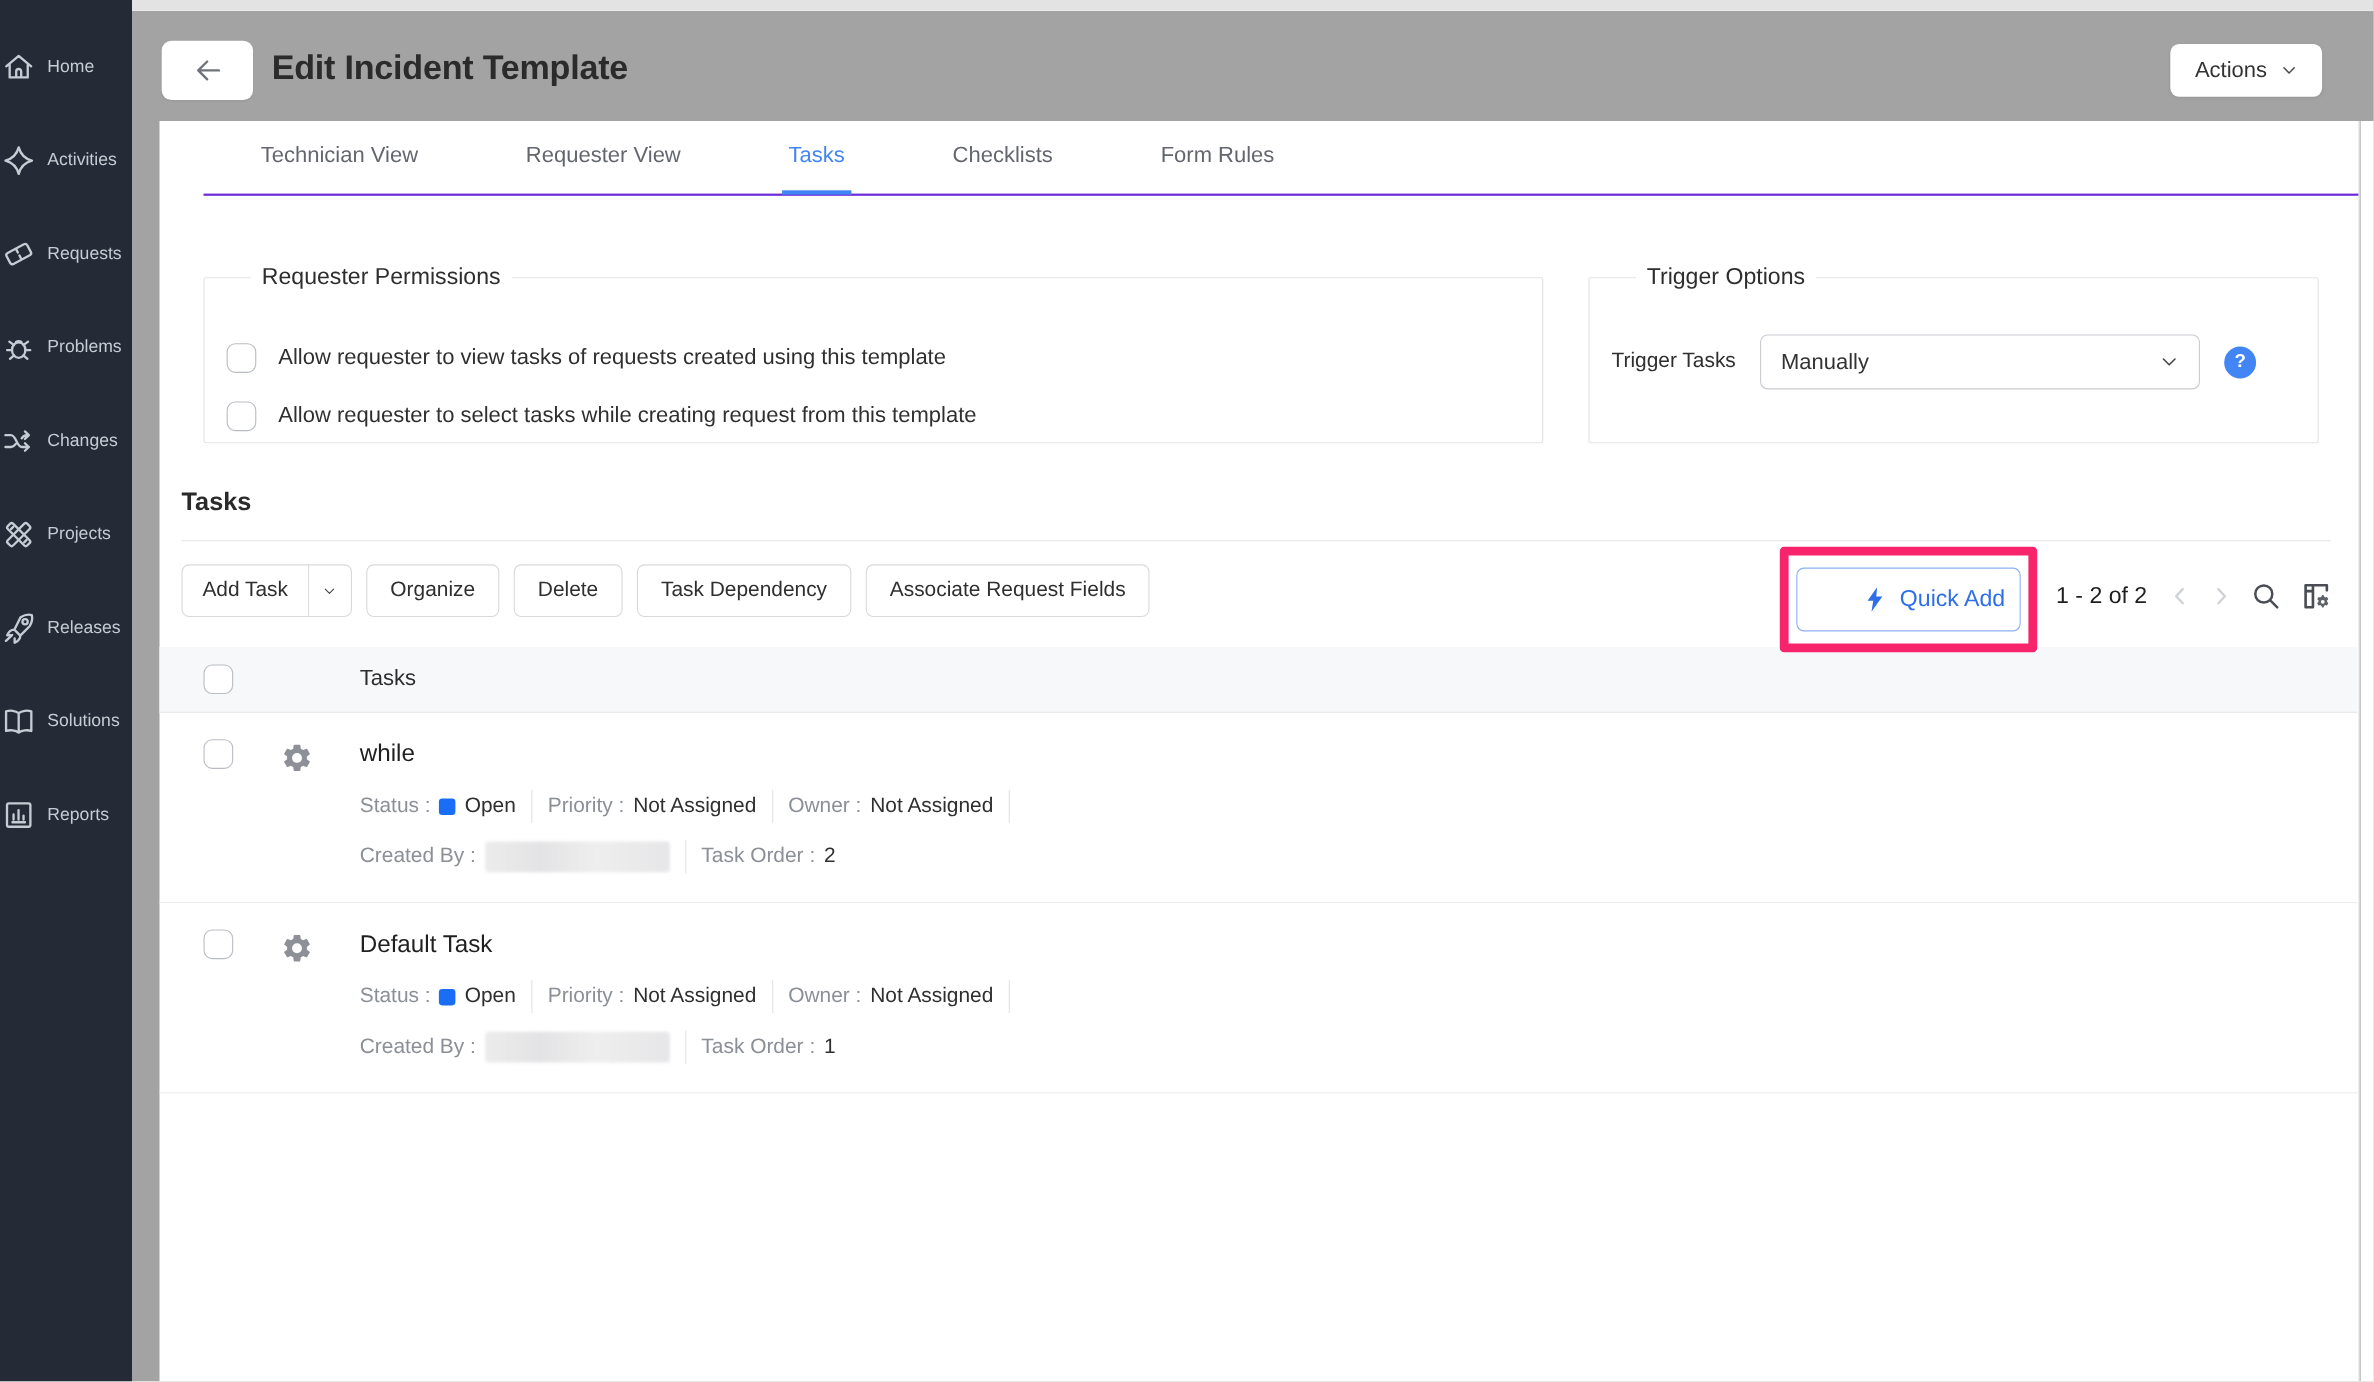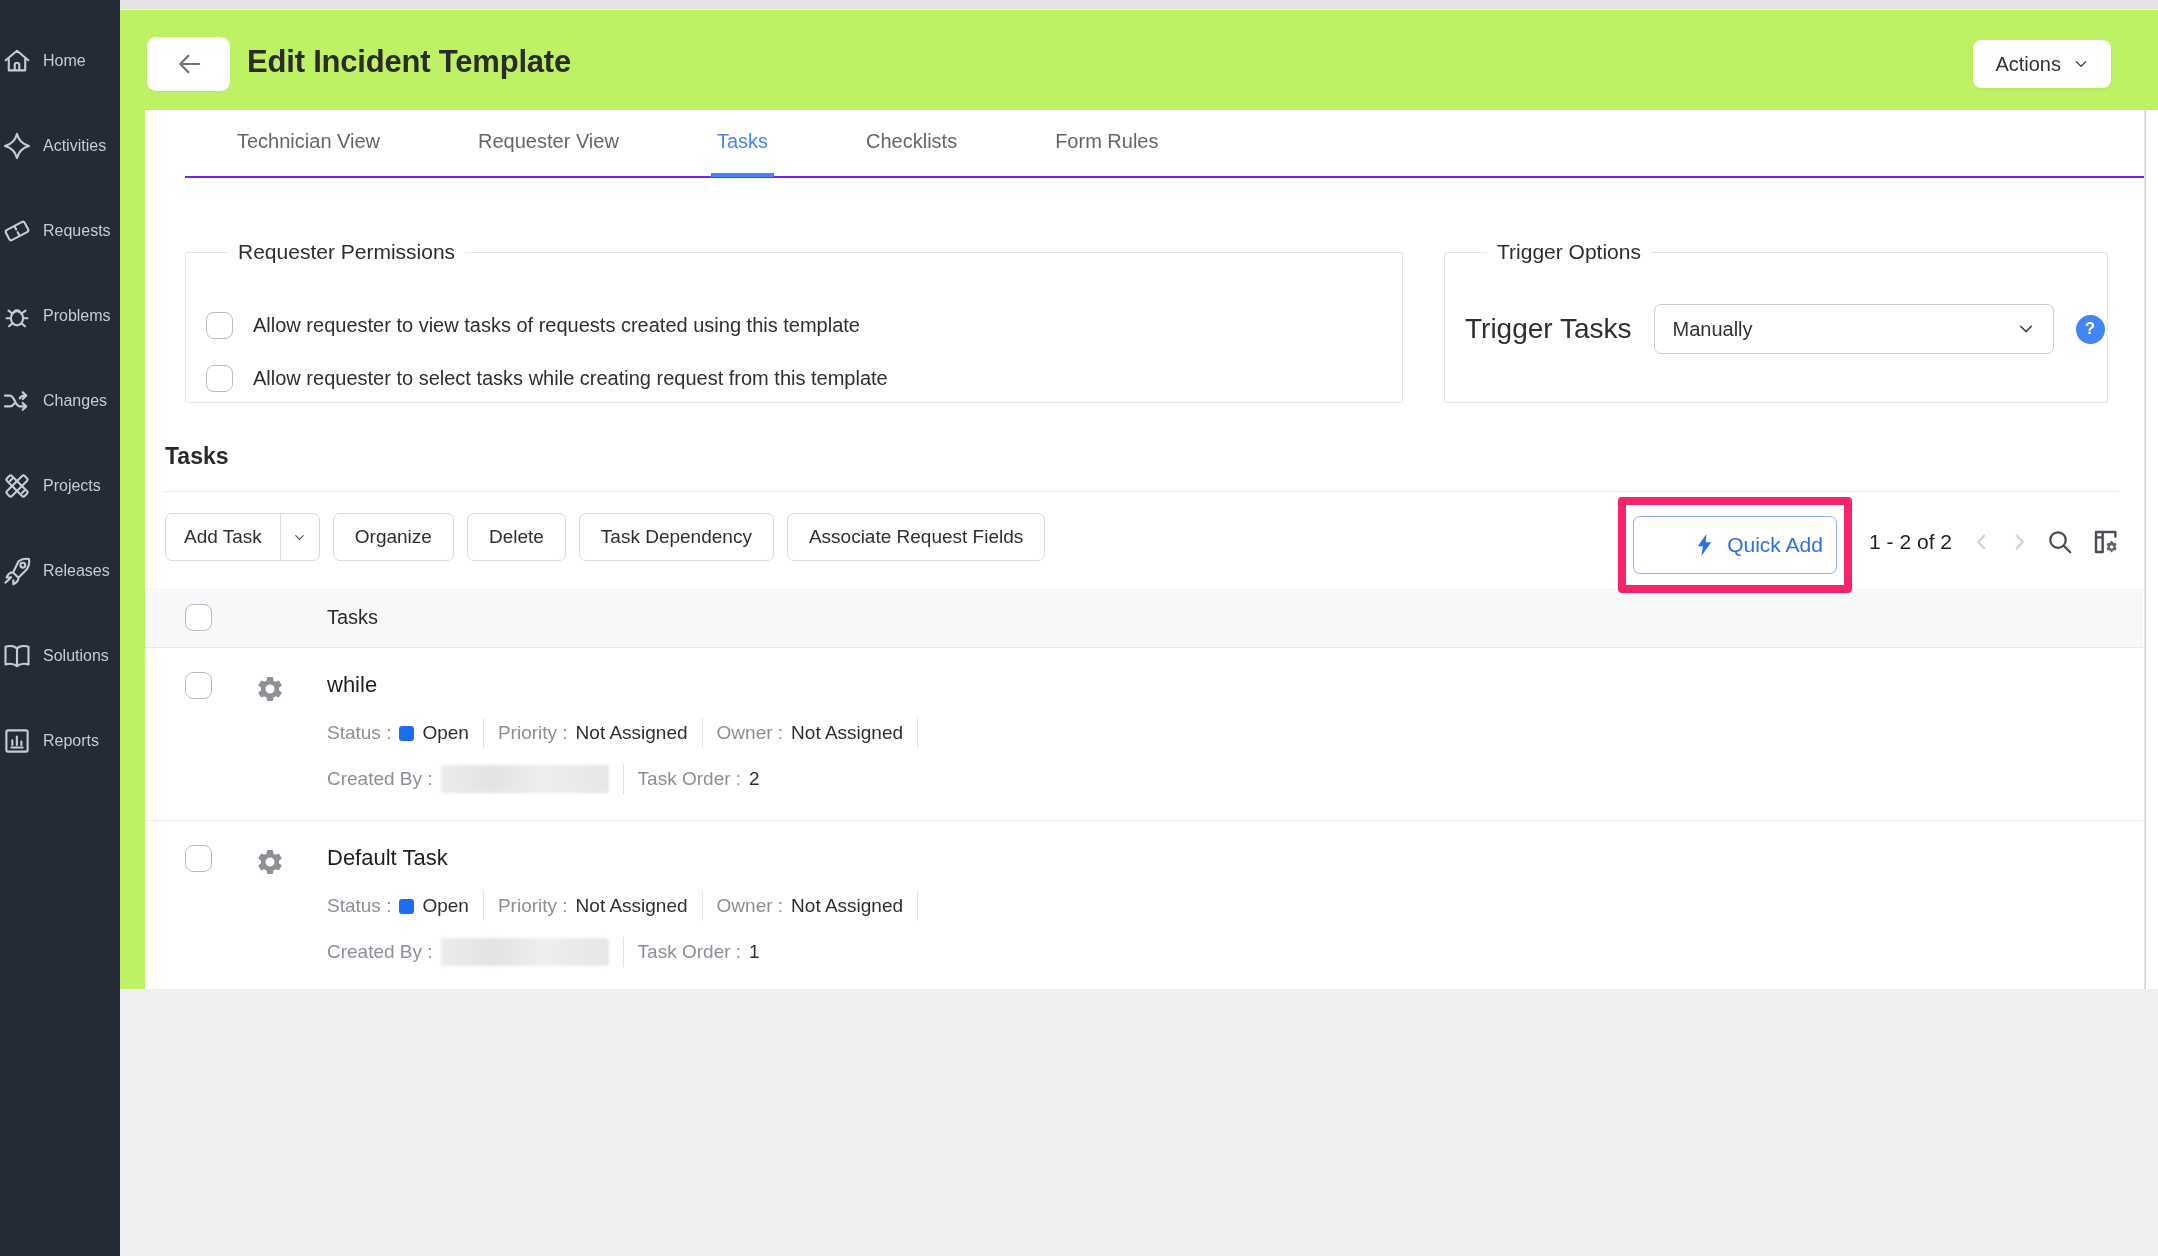--- a/index.html
+++ b/index.html
@@ -19,21 +19,21 @@
     background:#242b37; display:flex; flex-direction:column;
     align-items:center; padding-top:44px; gap:51px; z-index:10;
   }
   .side-item {
     display:flex; flex-direction:row; align-items:center; gap:9px;
     color:#c7cbd3; font-size:16px; width:100%; cursor:pointer;
   }
   .side-item svg { stroke:#c7cbd3; fill:none; stroke-width:1.5; stroke-linecap:round; stroke-linejoin:round; }
 
   
-  .main { position:absolute; left:120px; top:0; right:0; height:989px; background:#bef264; }
+  .main { position:absolute; left:120px; top:0; right:0; height:1256px; background:#a3a3a3; }
   .top-strip { position:absolute; left:0; top:0; right:0; height:10px; background:#e3e3e4; border-bottom:1px solid #ececec; }
 
   .back-btn {
     position:absolute; left:27px; top:37px; width:83px; height:54px;
     background:#fff; border-radius:9px; display:flex; align-items:center; justify-content:center;
     cursor:pointer; box-shadow:0 1px 2px rgba(0,0,0,0.04);
   }
   .back-btn svg { stroke:#6f7379; stroke-width:1.7; fill:none; stroke-linecap:round; stroke-linejoin:round; }
   .page-title { position:absolute; left:127px; top:44px; font-size:31px; font-weight:bold; color:#2b2b2b; letter-spacing:-0.2px; }
   .actions-btn {
@@ -69,21 +69,21 @@
 
   .rp-option { display:flex; align-items:center; gap:20px; margin-top:26px; }
   .rp-option .label { font-size:20px; color:#2f2f2f; }
 
   .checkbox {
     width:27px; height:27px; border:1.5px solid #b9bdc3; border-radius:8px;
     background:#fff; flex:0 0 auto; cursor:pointer;
   }
 
   .trig-row { display:flex; align-items:center; gap:22px; margin-top:24px; }
-  .trig-label { font-size:28px; color:#2f2f2f; }
+  .trig-label { font-size:19px; color:#2f2f2f; }
   .select-box {
     width:400px; height:50px; border:1px solid #c9ccd1; border-radius:7px; background:#fff;
     display:flex; align-items:center; justify-content:space-between; padding:0 18px;
     font-size:20px; color:#333; cursor:pointer;
   }
   .select-box svg { stroke:#4a4a4a; stroke-width:2; fill:none; stroke-linecap:round; stroke-linejoin:round; }
   .help-circle {
     width:29px; height:29px; border-radius:50%; background:#4285f4; color:#fff;
     display:flex; align-items:center; justify-content:center; font-size:17px; font-weight:bold; cursor:pointer;
   }

